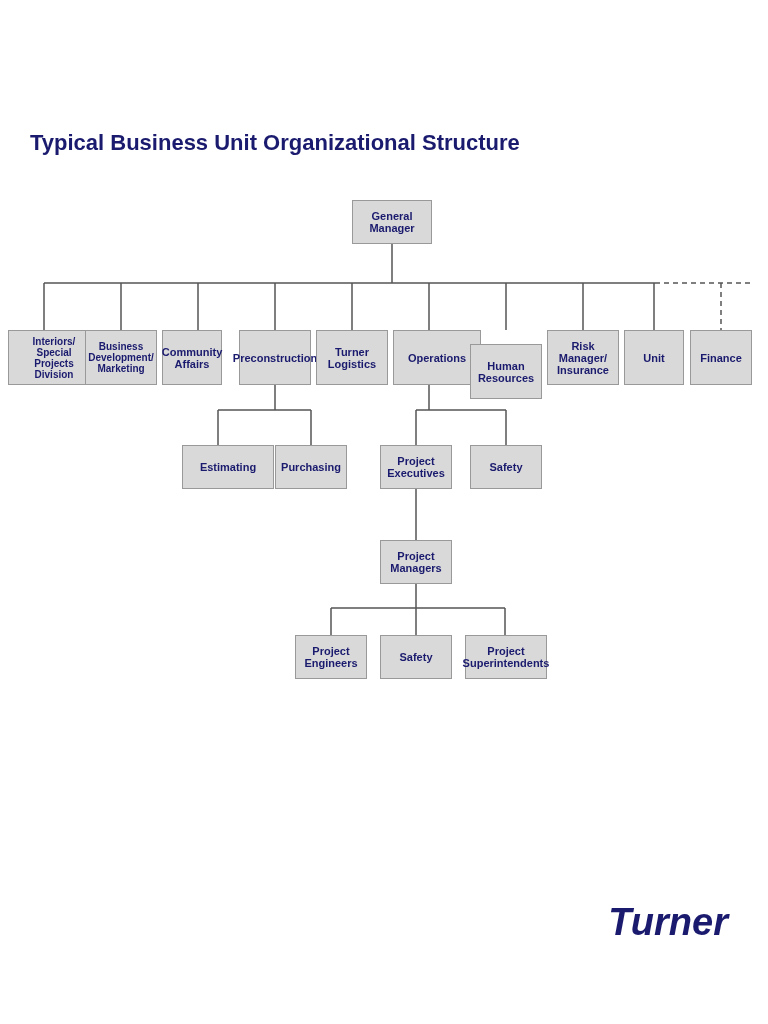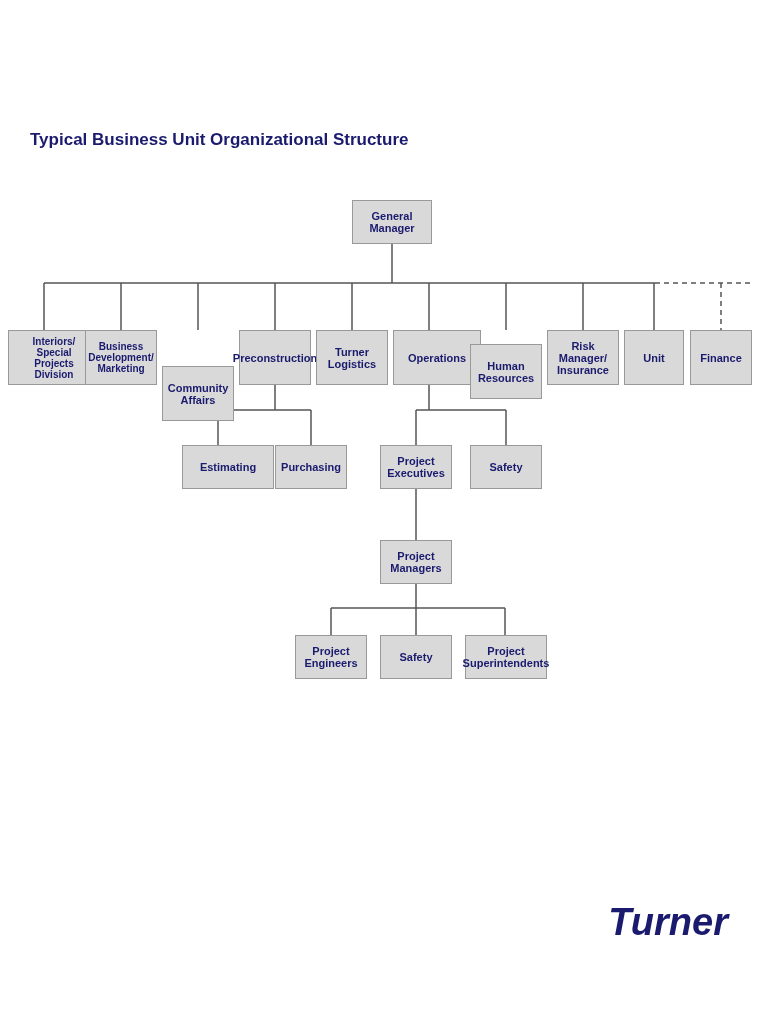--- a/index.html
+++ b/index.html
@@ -9,21 +9,21 @@
       width: 768px;
       min-height: 1024px;
       position: relative;
       overflow-x: hidden;
     }
 
     .page-title {
       position: absolute;
       top: 130px;
       left: 30px;
-      font-size: 17px;
+      font-size: 22px;
       font-weight: 900;
       color: #1a1a6e;
     }
 
     .org-chart {
       position: absolute;
       top: 200px;
       left: 0;
       width: 768px;
     }
@@ -100,21 +100,21 @@
     <span style="white-space:pre-line;">General
 Manager</span>
   </div>
 
   <div class="box" style="left:8px;top:130px;width:92px;height:55px;font-size:10px;">
     <span>Interiors/<br>Special Projects<br>Division</span>
   </div>
   <div class="box" style="left:85px;top:130px;width:72px;height:55px;font-size:10px;">
     <span>Business<br>Development/<br>Marketing</span>
   </div>
-  <div class="box" style="left:162px;top:130px;width:72px;height:55px;margin-top:36px;">
+  <div class="box" style="left:162px;top:130px;width:60px;height:55px;">
     <span>Community<br>Affairs</span>
   </div>
   <div class="box" style="left:239px;top:130px;width:72px;height:55px;">
     <span>Preconstruction</span>
   </div>
   <div class="box" style="left:316px;top:130px;width:72px;height:55px;">
     <span>Turner<br>Logistics</span>
   </div>
   <div class="box" style="left:393px;top:130px;width:88px;height:55px;">
     <span>Operations</span>

